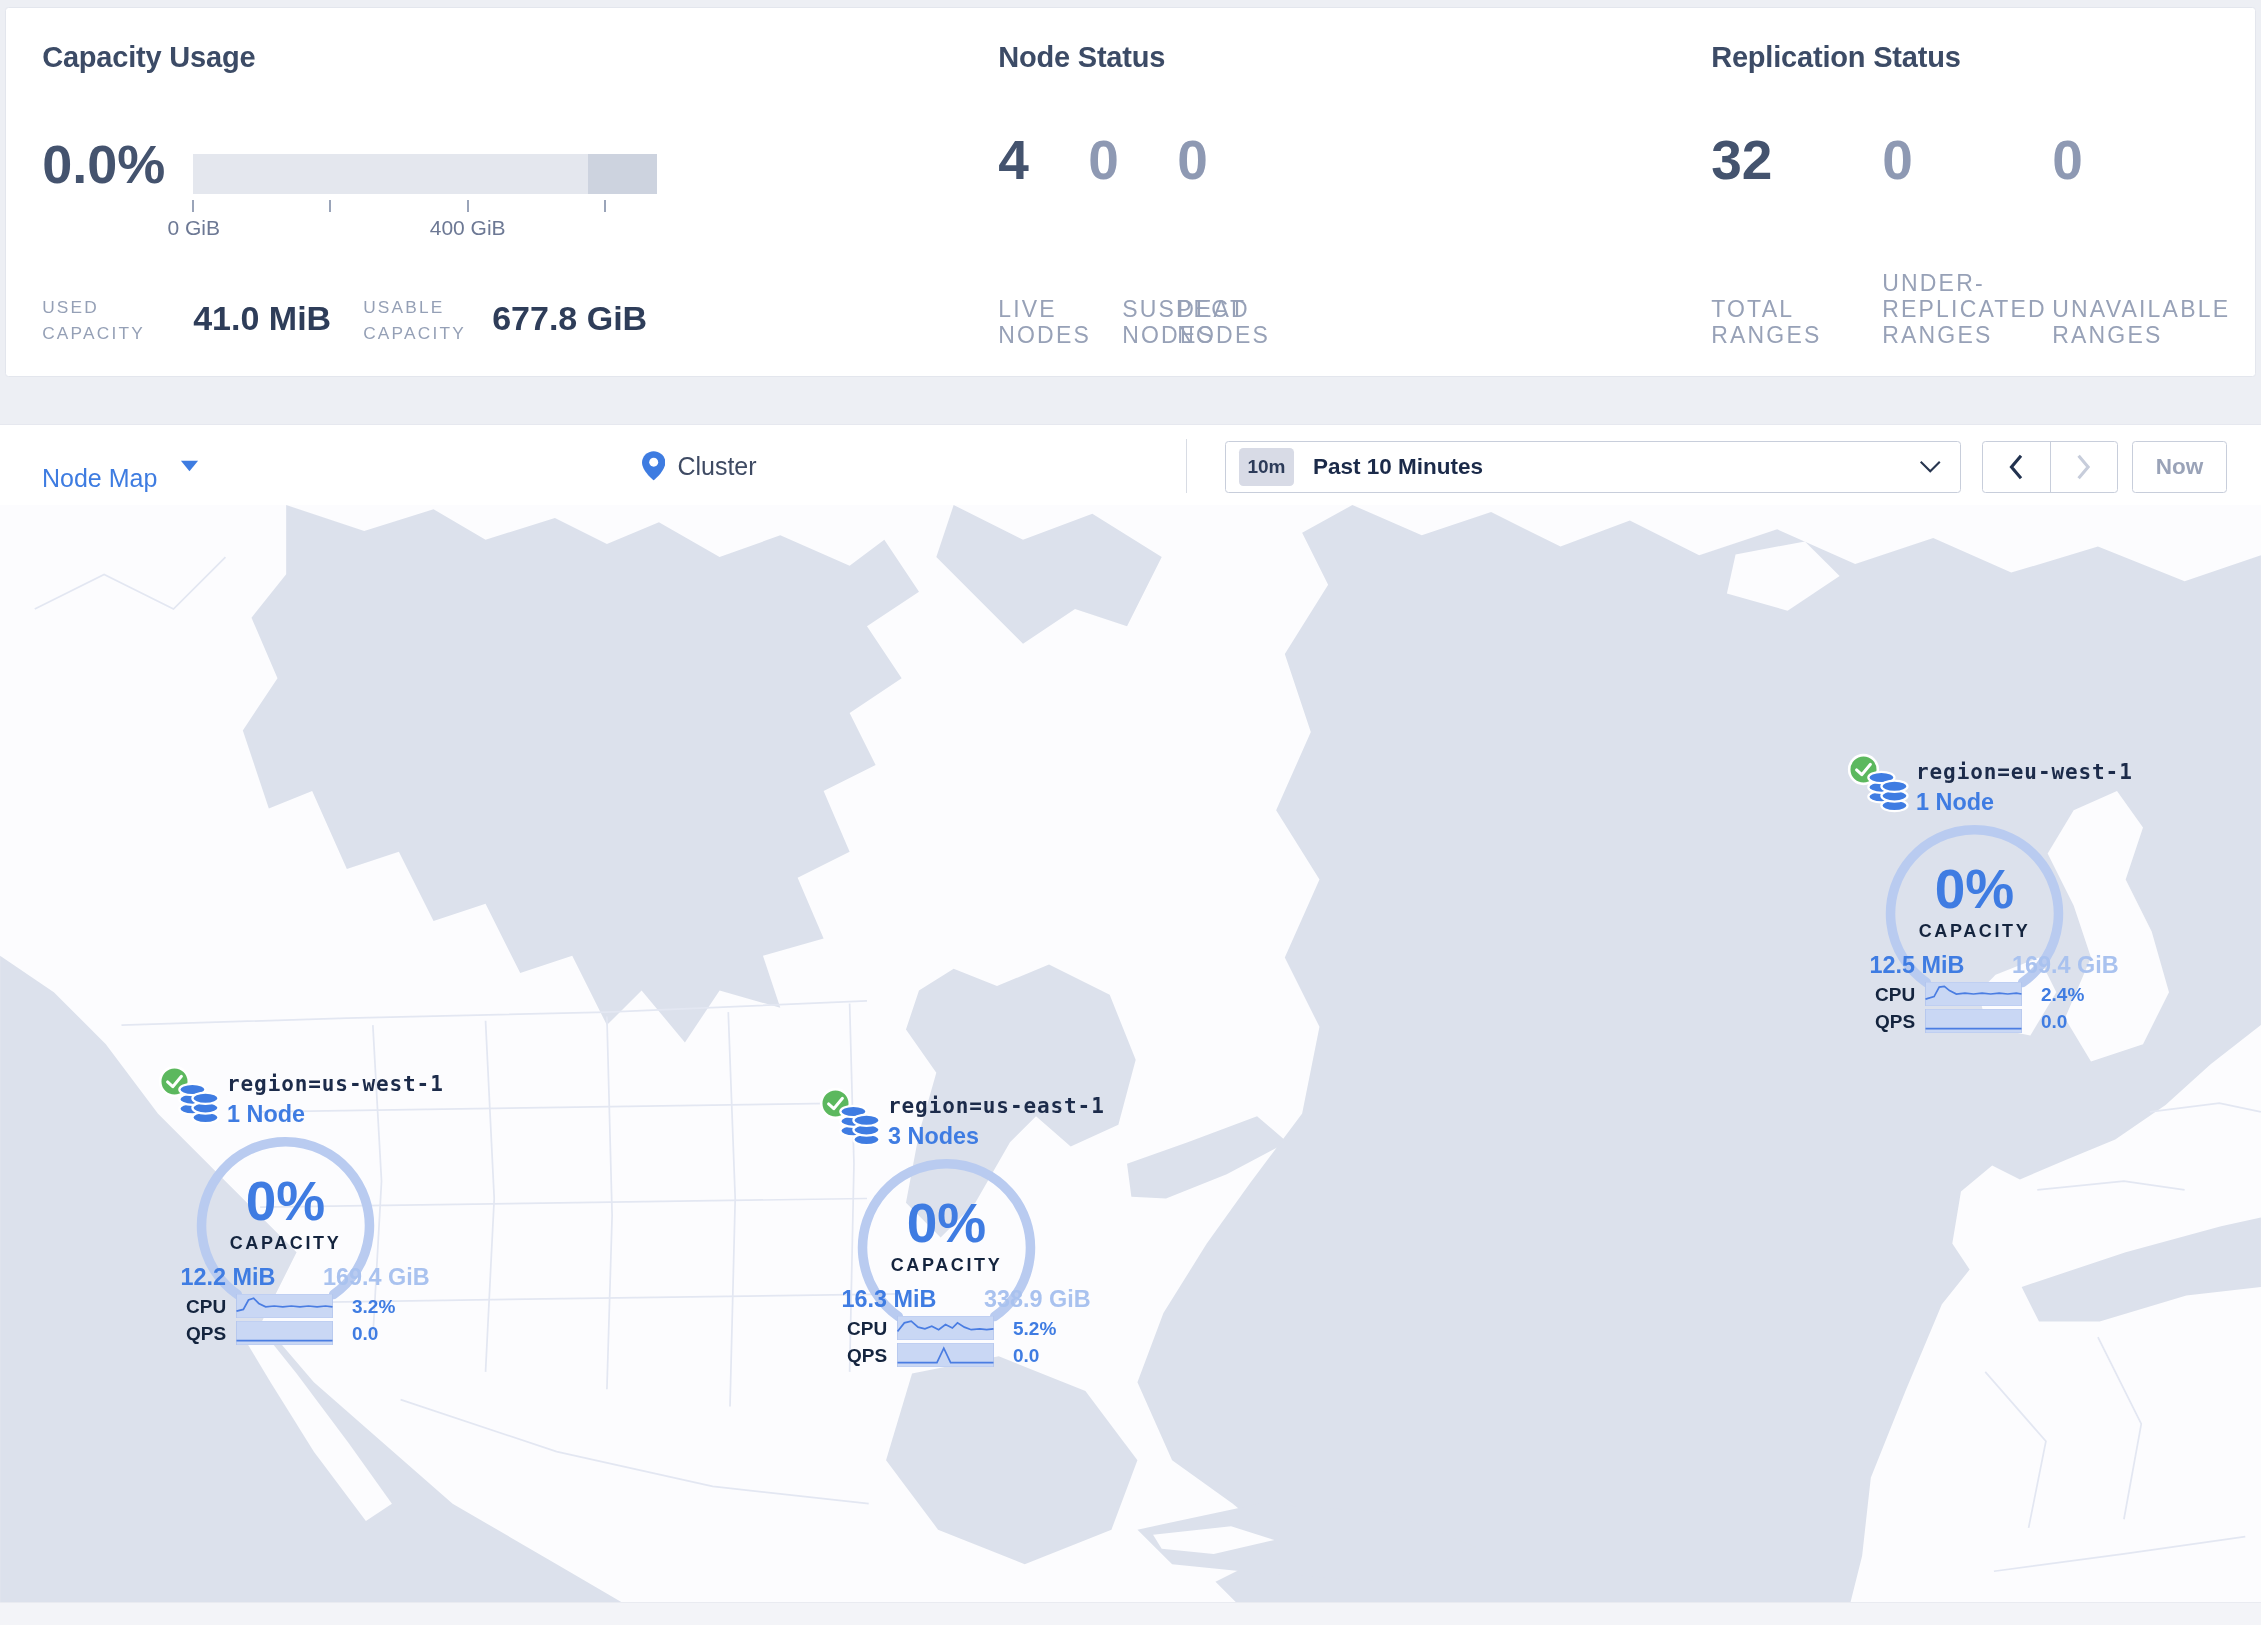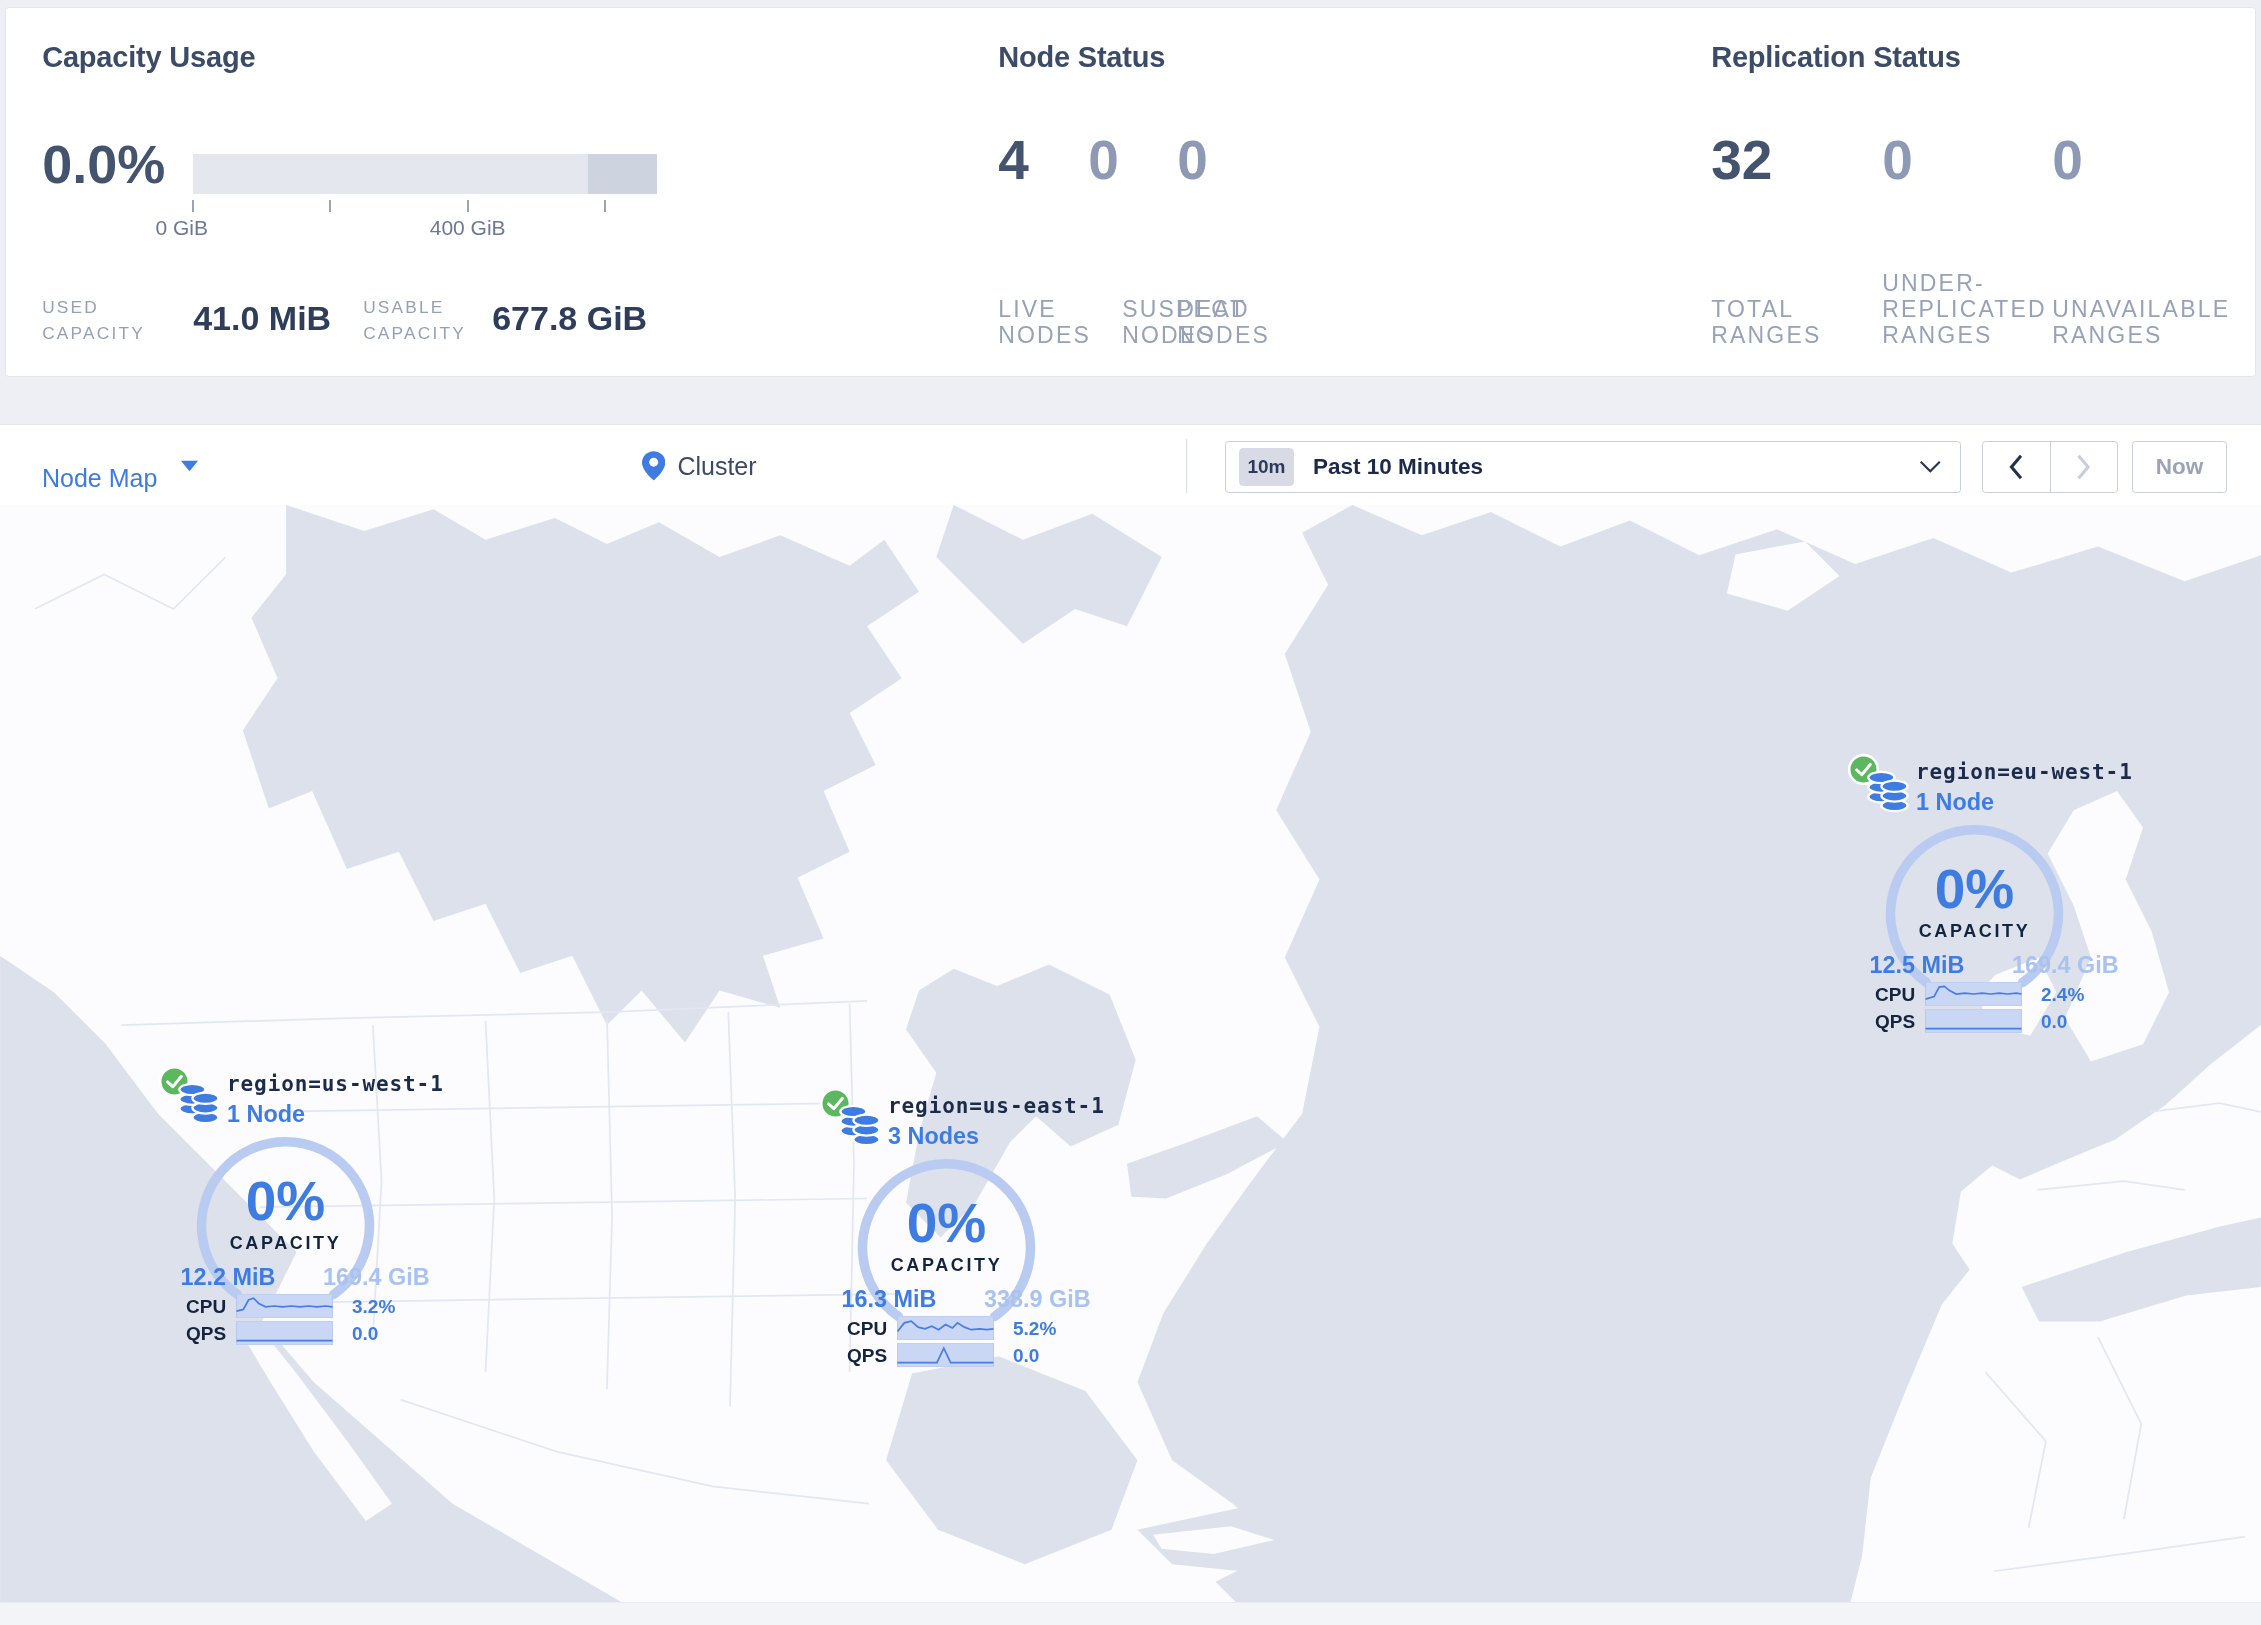--- a/index.html
+++ b/index.html
@@ -83,21 +83,21 @@
 
   <div class="sec-title t-capacity">Capacity Usage</div>
   <div class="big-pct">0.0%</div>
   <div class="cap-bar">
     <div class="cap-bar-dark"></div>
   </div>
   <div class="tick" style="left:186px"></div>
   <div class="tick" style="left:323px"></div>
   <div class="tick" style="left:461px"></div>
   <div class="tick" style="left:598px"></div>
-  <div class="tick-label" style="left:106px">0 GiB</div>
+  <div class="tick-label" style="left:118px">0 GiB</div>
   <div class="tick-label" style="left:392px">400 GiB</div>
 
   <div class="detail-label" style="left:36px">
     <div>USED</div>
     <div>CAPACITY</div>
   </div>
   <div class="detail-value" style="left:187px">41.0 MiB</div>
   <div class="detail-label" style="left:357px">
     <div>USABLE</div>
     <div>CAPACITY</div>

